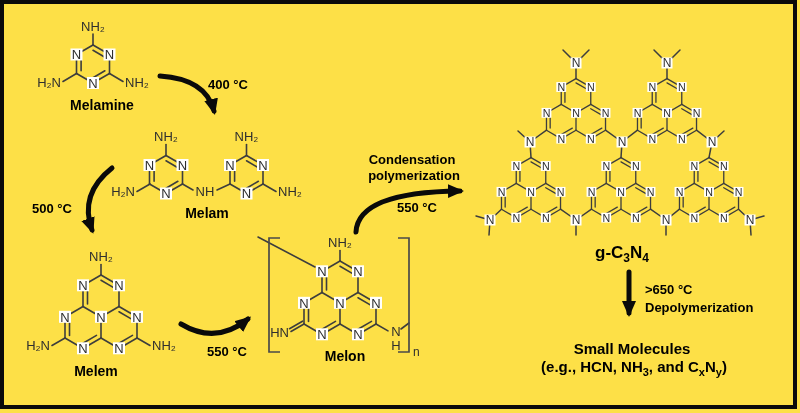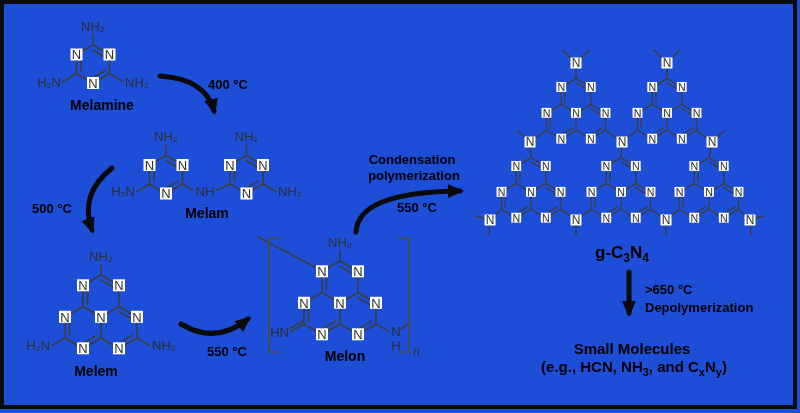--- a/index.html
+++ b/index.html
@@ -1,16 +1,16 @@
 <!DOCTYPE html>
 <html><head>
 <meta charset="utf-8">
 <style>
   html,body{margin:0;padding:0;background:#fff;}
-  #figure{position:relative;width:800px;height:413px;background:#1d4ed8;overflow:hidden;
+  #figure{position:relative;width:800px;height:413px;background:#fde047;overflow:hidden;
           font-family:"Liberation Sans","DejaVu Sans",sans-serif;}
   svg{position:absolute;left:0;top:0;}
   .bond{stroke:#3d3d3d;stroke-width:1.6;fill:none;stroke-linecap:round;}
   .bond-s{stroke:#3d3d3d;stroke-width:1.5;fill:none;stroke-linecap:round;}
   .atom{fill:#2e2e2e;font-size:13px;font-family:"Liberation Sans","DejaVu Sans",sans-serif;}
   .atom-s{fill:#2e2e2e;font-size:12px;font-family:"Liberation Sans","DejaVu Sans",sans-serif;}
   .mask{fill:#ffffff;stroke:none;}
   .name{fill:#000000;font-size:14px;font-weight:bold;}
   .step{fill:#000000;font-size:13px;font-weight:bold;}
   .bigname{fill:#000000;font-size:17px;font-weight:bold;}

